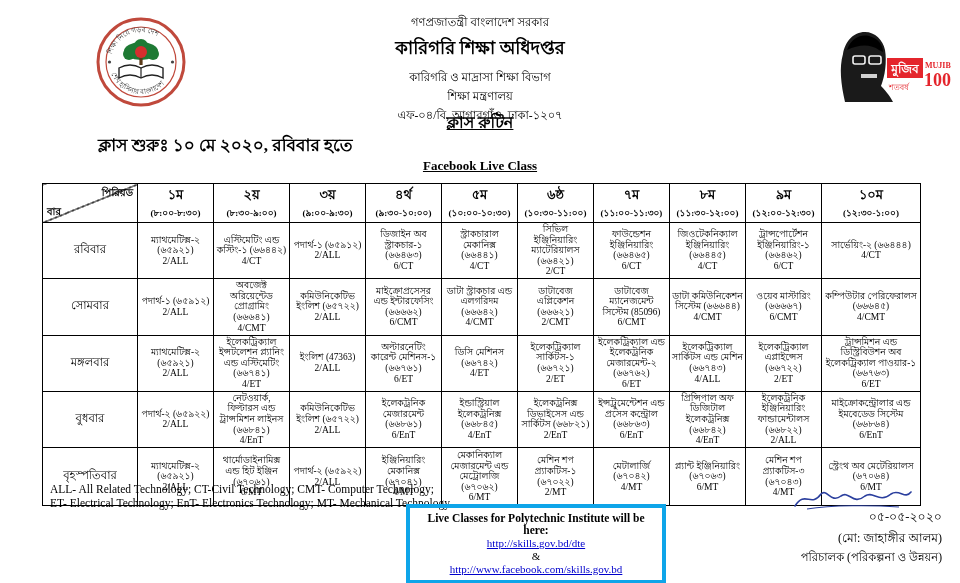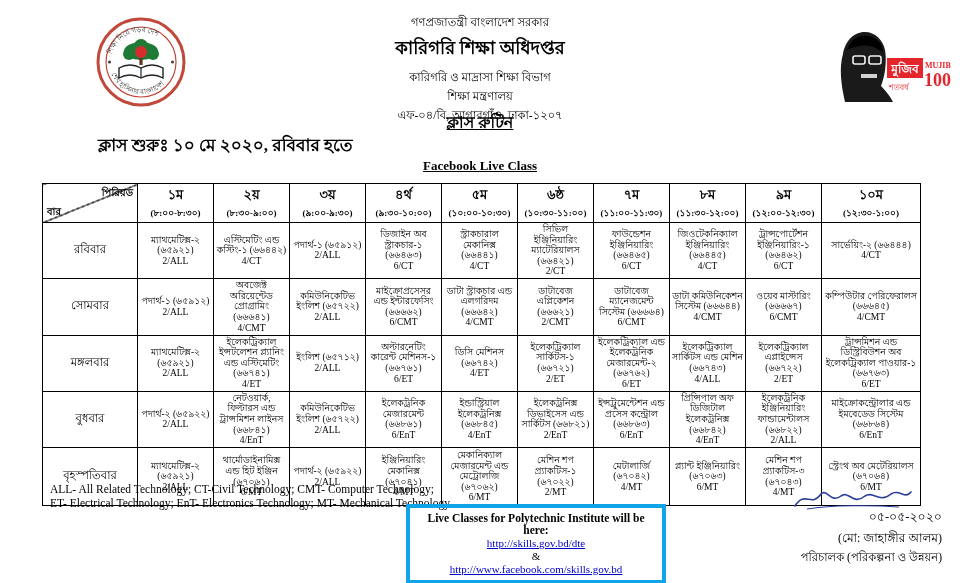--- a/index.html
+++ b/index.html
@@ -250,21 +250,21 @@
           </td>
           <td>
             <div class="subj">ডাটা স্ট্রাকচার এন্ড এলগরিদম (৬৬৬৪২)</div>
             <div class="grp">4/CMT</div>
           </td>
           <td>
             <div class="subj">ডাটাবেজ এপ্লিকেশন (৬৬৬২১)</div>
             <div class="grp">2/CMT</div>
           </td>
           <td>
-            <div class="subj">ডাটাবেজ ম্যানেজমেন্ট সিস্টেম (৬৬৬৬৪)</div>
+            <div class="subj">ডাটাবেজ ম্যানেজমেন্ট সিস্টেম (85096)</div>
             <div class="grp">6/CMT</div>
           </td>
           <td>
             <div class="subj">ডাটা কমিউনিকেশন সিস্টেম (৬৬৬৪৪)</div>
             <div class="grp">4/CMT</div>
           </td>
           <td>
             <div class="subj">ওয়েব মাস্টারিং (৬৬৬৬৭)</div>
             <div class="grp">6/CMT</div>
           </td>
@@ -277,21 +277,21 @@
           <td class="day-cell">মঙ্গলবার</td>
           <td>
             <div class="subj">ম্যাথমেটিক্স-২ (৬৫৯২১)</div>
             <div class="grp">2/ALL</div>
           </td>
           <td>
             <div class="subj">ইলেকট্রিক্যাল ইন্সটলেশন প্ল্যানিং এন্ড এস্টিমেটিং (৬৬৭৪১)</div>
             <div class="grp">4/ET</div>
           </td>
           <td>
-            <div class="subj">ইংলিশ (৬৫৭১২)</div>
+            <div class="subj">ইংলিশ (47363)</div>
             <div class="grp">2/ALL</div>
           </td>
           <td>
             <div class="subj">অল্টারনেটিং কারেন্ট মেশিনস-১ (৬৬৭৬১)</div>
             <div class="grp">6/ET</div>
           </td>
           <td>
             <div class="subj">ডিসি মেশিনস (৬৬৭৪২)</div>
             <div class="grp">4/ET</div>
           </td>

